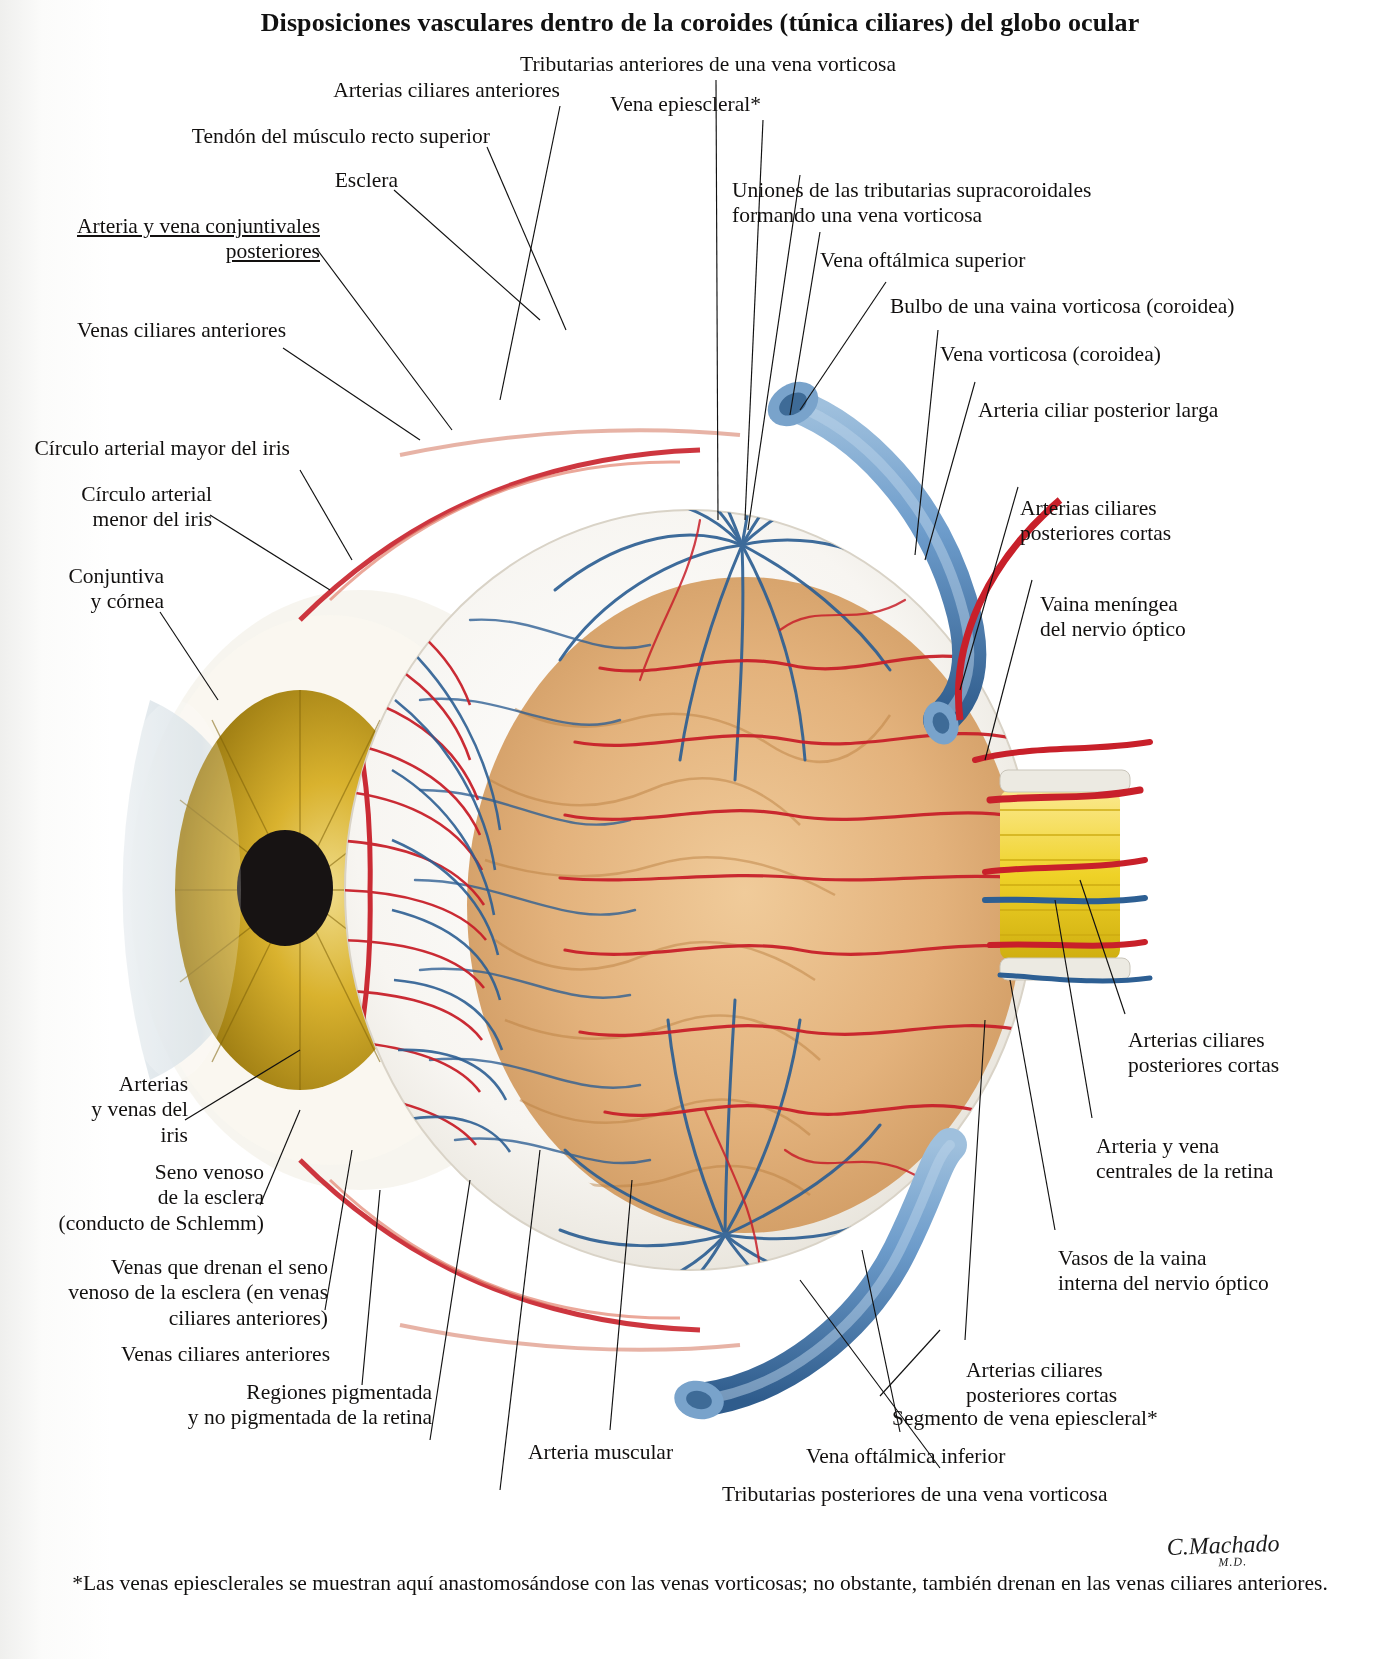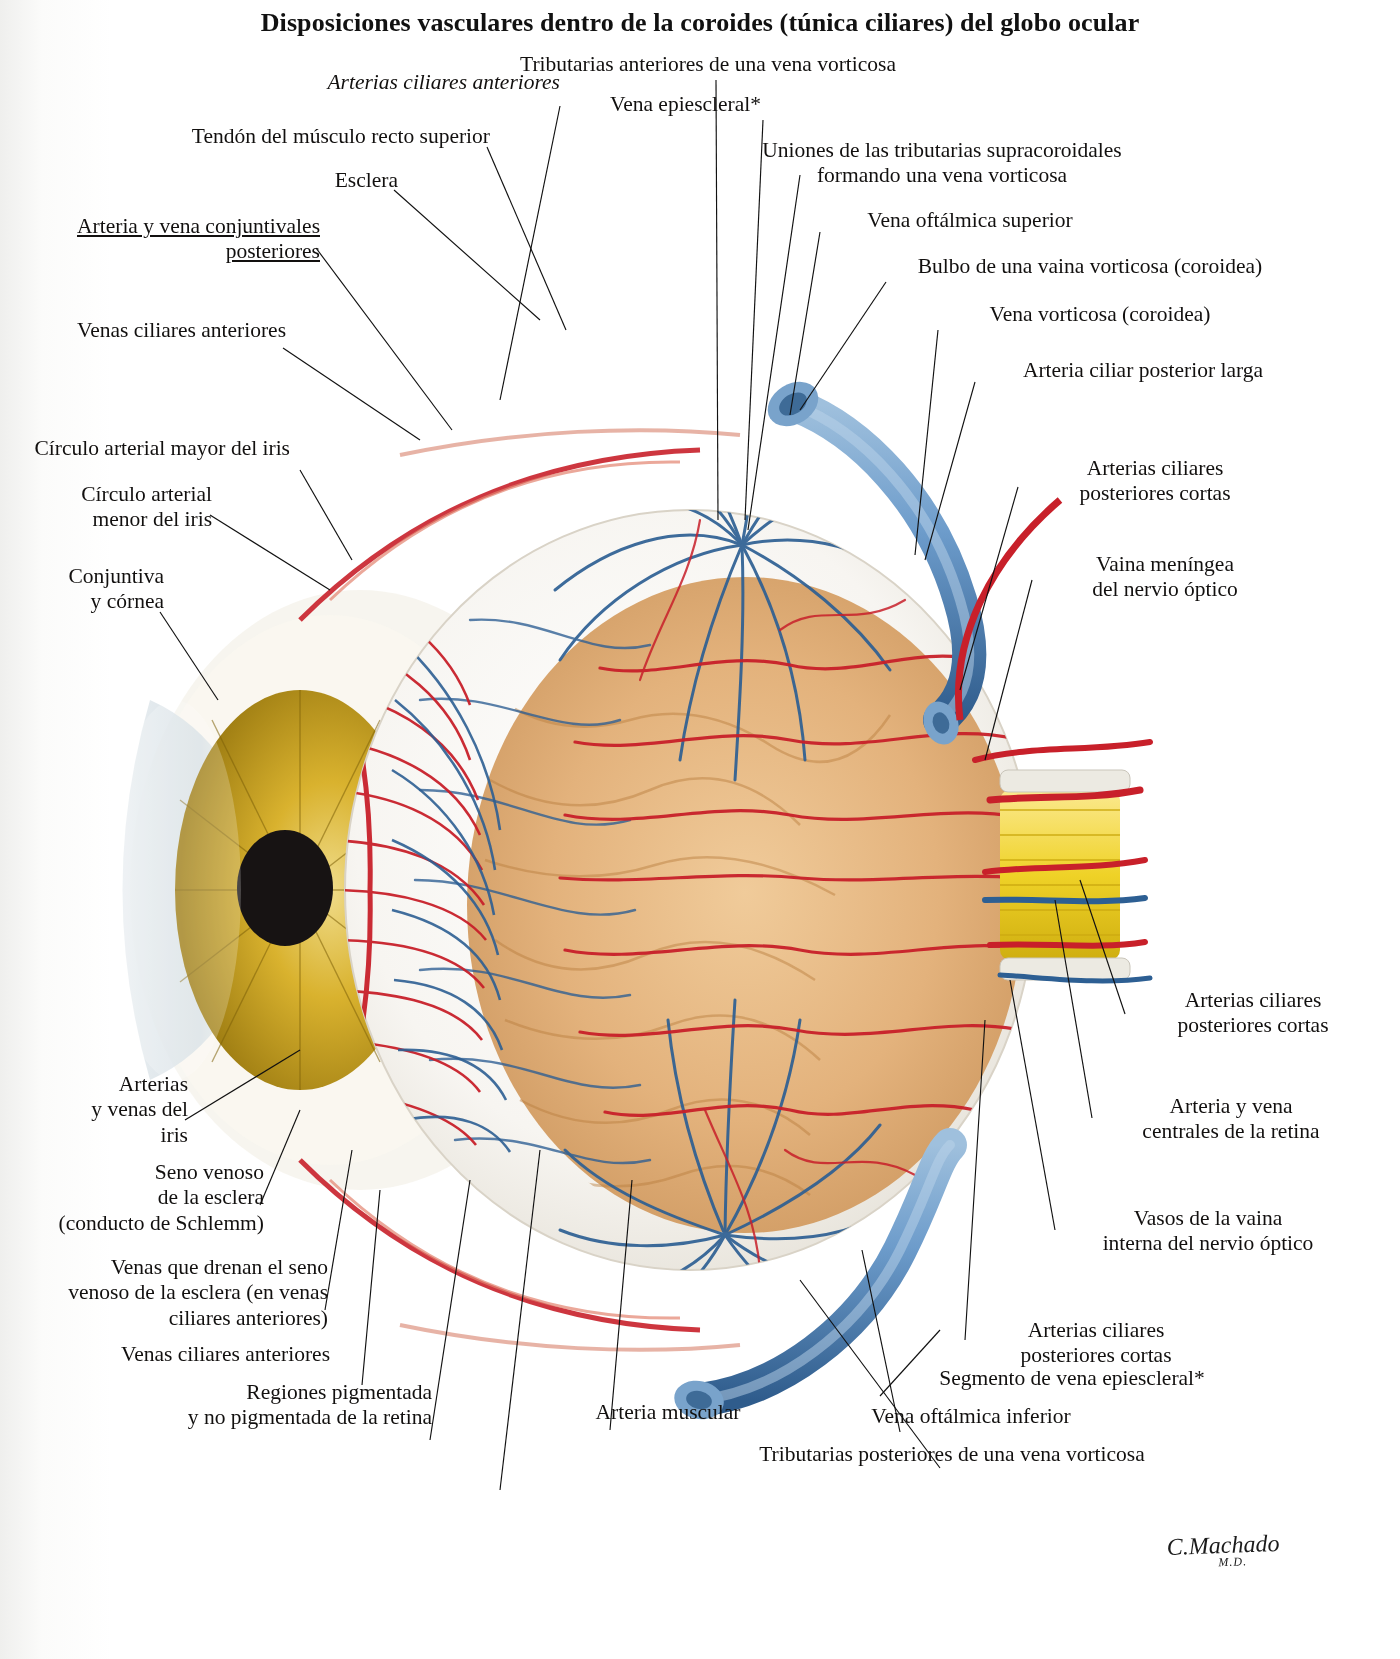--- a/index.html
+++ b/index.html
@@ -29,21 +29,21 @@
   }
   .label {
     position: absolute;
     font-family: "Liberation Serif", serif;
     font-size: 21.5px;
     line-height: 1.18;
     color: #12100f;
     white-space: pre-line;
   }
   .label.r { text-align: right; }
-  .label.l { text-align: center; }
+  .label.l { text-align: left; margin-top: 40px; }
   .label.c { text-align: left; }
 
   #footnote {
     position: absolute;
     left: 0;
     top: 1570px;
     width: 1400px;
     text-align: center;
     font-family: "Liberation Serif", serif;
     font-size: 21.5px;
@@ -344,21 +344,21 @@
     <line x1="1092" y1="1118" x2="1055" y2="900"></line>
     <line x1="1055" y1="1230" x2="1010" y2="980"></line>
     <line x1="965" y1="1340" x2="985" y2="1020"></line>
 
     <line x1="610" y1="1430" x2="632" y2="1180"></line>
     <line x1="880" y1="1396" x2="940" y2="1330"></line>
     <line x1="900" y1="1432" x2="862" y2="1250"></line>
     <line x1="940" y1="1468" x2="800" y2="1280"></line>
   </svg>
 
-  <div class="label r" style="left:170px; top:70px; width:390px;font-style:italic;">Arterias ciliares anteriores</div>
+  <div class="label r" style="left:170px; top:78px; width:390px;">Arterias ciliares anteriores</div>
   <div class="label r" style="left:60px; top:124px; width:430px;">Tendón del músculo recto superior</div>
   <div class="label r" style="left:180px; top:168px; width:218px;">Esclera</div>
   <div class="label r" style="left:20px; top:214px; width:300px;text-decoration:underline;">Arteria y vena conjuntivales
 posteriores</div>
   <div class="label r" style="left:18px; top:318px; width:268px;">Venas ciliares anteriores</div>
   <div class="label r" style="left:0px; top:436px; width:290px;">Círculo arterial mayor del iris</div>
   <div class="label r" style="left:20px; top:482px; width:192px;">Círculo arterial
 menor del iris</div>
   <div class="label r" style="left:18px; top:564px; width:146px;">Conjuntiva
 y córnea</div>
@@ -400,14 +400,16 @@
   <div class="label l" style="left:528px; top:1400px; width:280px;">Arteria muscular</div>
   <div class="label l" style="left:892px; top:1366px; width:360px;">Segmento de vena epiescleral*</div>
   <div class="label l" style="left:806px; top:1404px; width:330px;">Vena oftálmica inferior</div>
   <div class="label l" style="left:722px; top:1442px; width:460px;">Tributarias posteriores de una vena vorticosa</div>
 
   <div id="signature">
     <span>C.Machado</span>
     <span class="md">M.D.</span>
   </div>
 
+  <div id="footnote">*Las venas epiesclerales se muestran aquí anastomosándose con las venas
+vorticosas; no obstante, también drenan en las venas ciliares anteriores.</div>
 
 </div>
 
 </body></html>

